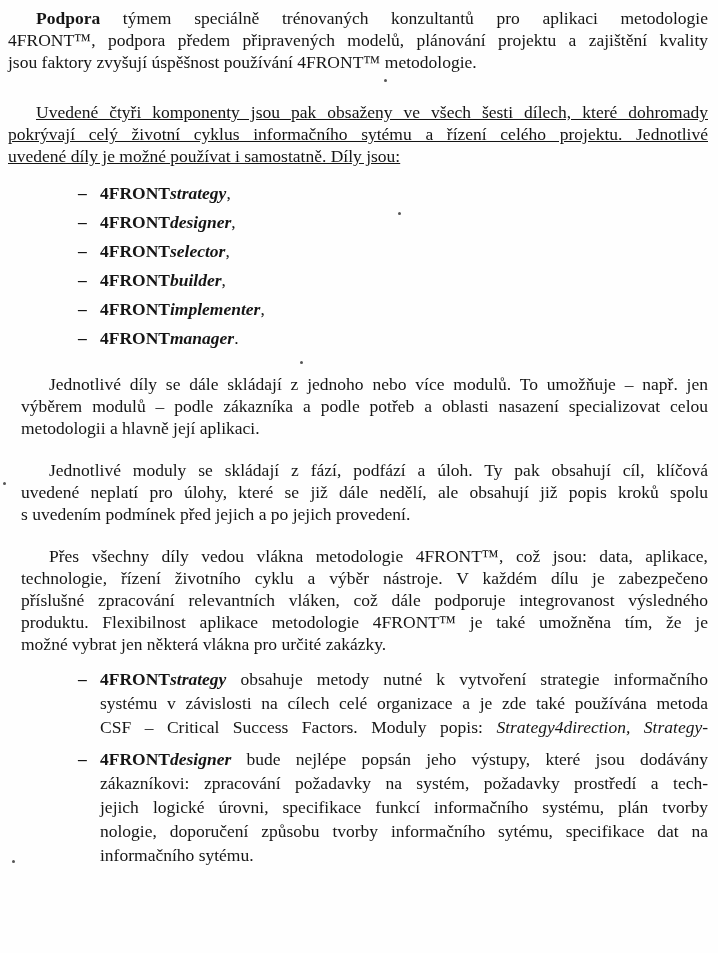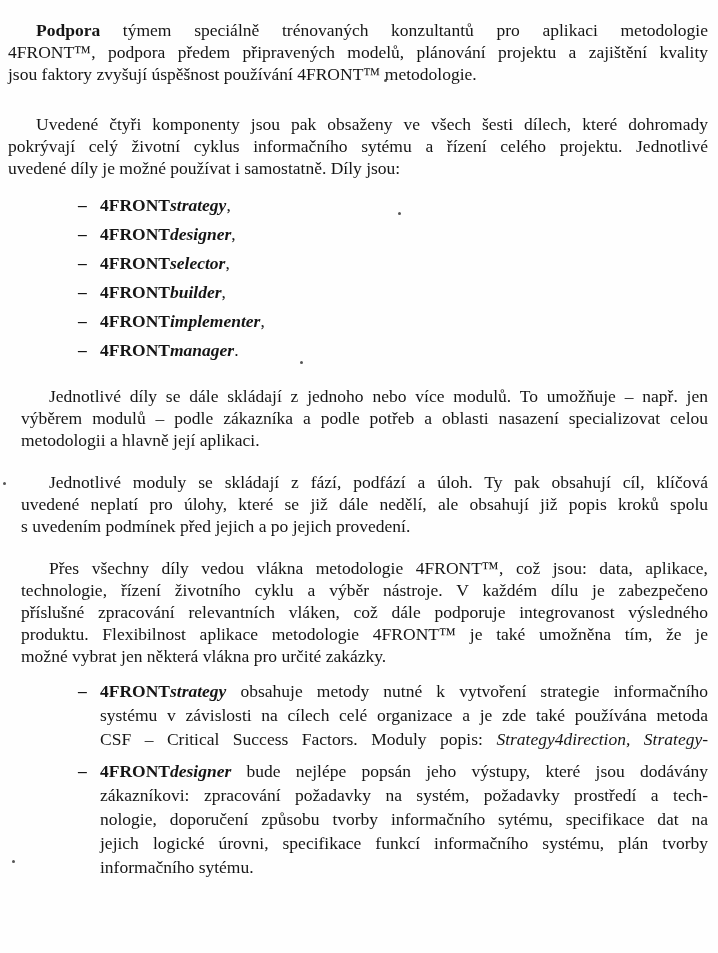--- a/index.html
+++ b/index.html
@@ -10,32 +10,32 @@
   .page {
     position: relative;
     width: 718px;
     height: 953px;
     overflow: hidden;
     background: #fefefe;
     color: #151515;
     font-family: "Liberation Serif", "DejaVu Serif", serif;
     font-size: 17.5px;
     box-sizing: border-box;
-    padding: 19px 10px 0 8px;
+    padding: 7px 10px 0 8px;
   }
   #doc { width: 700px; }
 
   .block { margin: 0; }
   .para { line-height: 22px; }
   .para .line { text-align: justify; }
   .para .line.just { text-align-last: justify; }
   .para.indent .line:first-child { text-indent: 28px; }
 
   
-  .mt-lg { margin-top: 28px; }
+  .mt-lg { margin-top: 28px; text-decoration: underline; }
   .mt-md { margin-top: 20px; margin-left: 13px; }
   .mt-sm { margin-top: 12px; }
   .mt-xs { margin-top: 8px; }
 
   .list { margin-top: 12px; }
   .list .li {
     position: relative;
     padding-left: 92px;
     line-height: 29px;
   }
@@ -111,22 +111,22 @@
       <div class="block bullet mt-sm">
         <span class="marker">–</span>
         <div class="line just"><span class="b">4FRONT</span><span class="bi">strategy</span><span> obsahuje metody nutné k vytvoření strategie informačního</span></div>
         <div class="line just"><span>systému v závislosti na cílech celé organizace a je zde také používána metoda</span></div>
         <div class="line just"><span>CSF – Critical Success Factors. Moduly popis: </span><span class="i">Strategy4direction, Strategy-</span></div>
       </div>
       <div class="block bullet mt-xs">
         <span class="marker">–</span>
         <div class="line just"><span class="b">4FRONT</span><span class="bi">designer</span><span> bude nejlépe popsán jeho výstupy, které jsou dodávány</span></div>
         <div class="line just"><span>zákazníkovi: zpracování požadavky na systém, požadavky prostředí a tech-</span></div>
+        <div class="line just"><span>jejich logické úrovni, specifikace funkcí informačního systému, plán tvorby</span></div>
         <div class="line just"><span>nologie, doporučení způsobu tvorby informačního sytému, specifikace dat na</span></div>
-        <div class="line just"><span>jejich logické úrovni, specifikace funkcí informačního systému, plán tvorby</span></div>
         <div class="line"><span>informačního sytému.</span></div>
       </div>
     </div>
 
   <div class="speck" style="left:384px; top:79px;"></div>
   <div class="speck" style="left:398px; top:212px;"></div>
   <div class="speck" style="left:300px; top:361px;"></div>
   <div class="speck" style="left:3px;   top:482px;"></div>
   <div class="speck" style="left:12px;  top:860px;"></div>
 </div>

